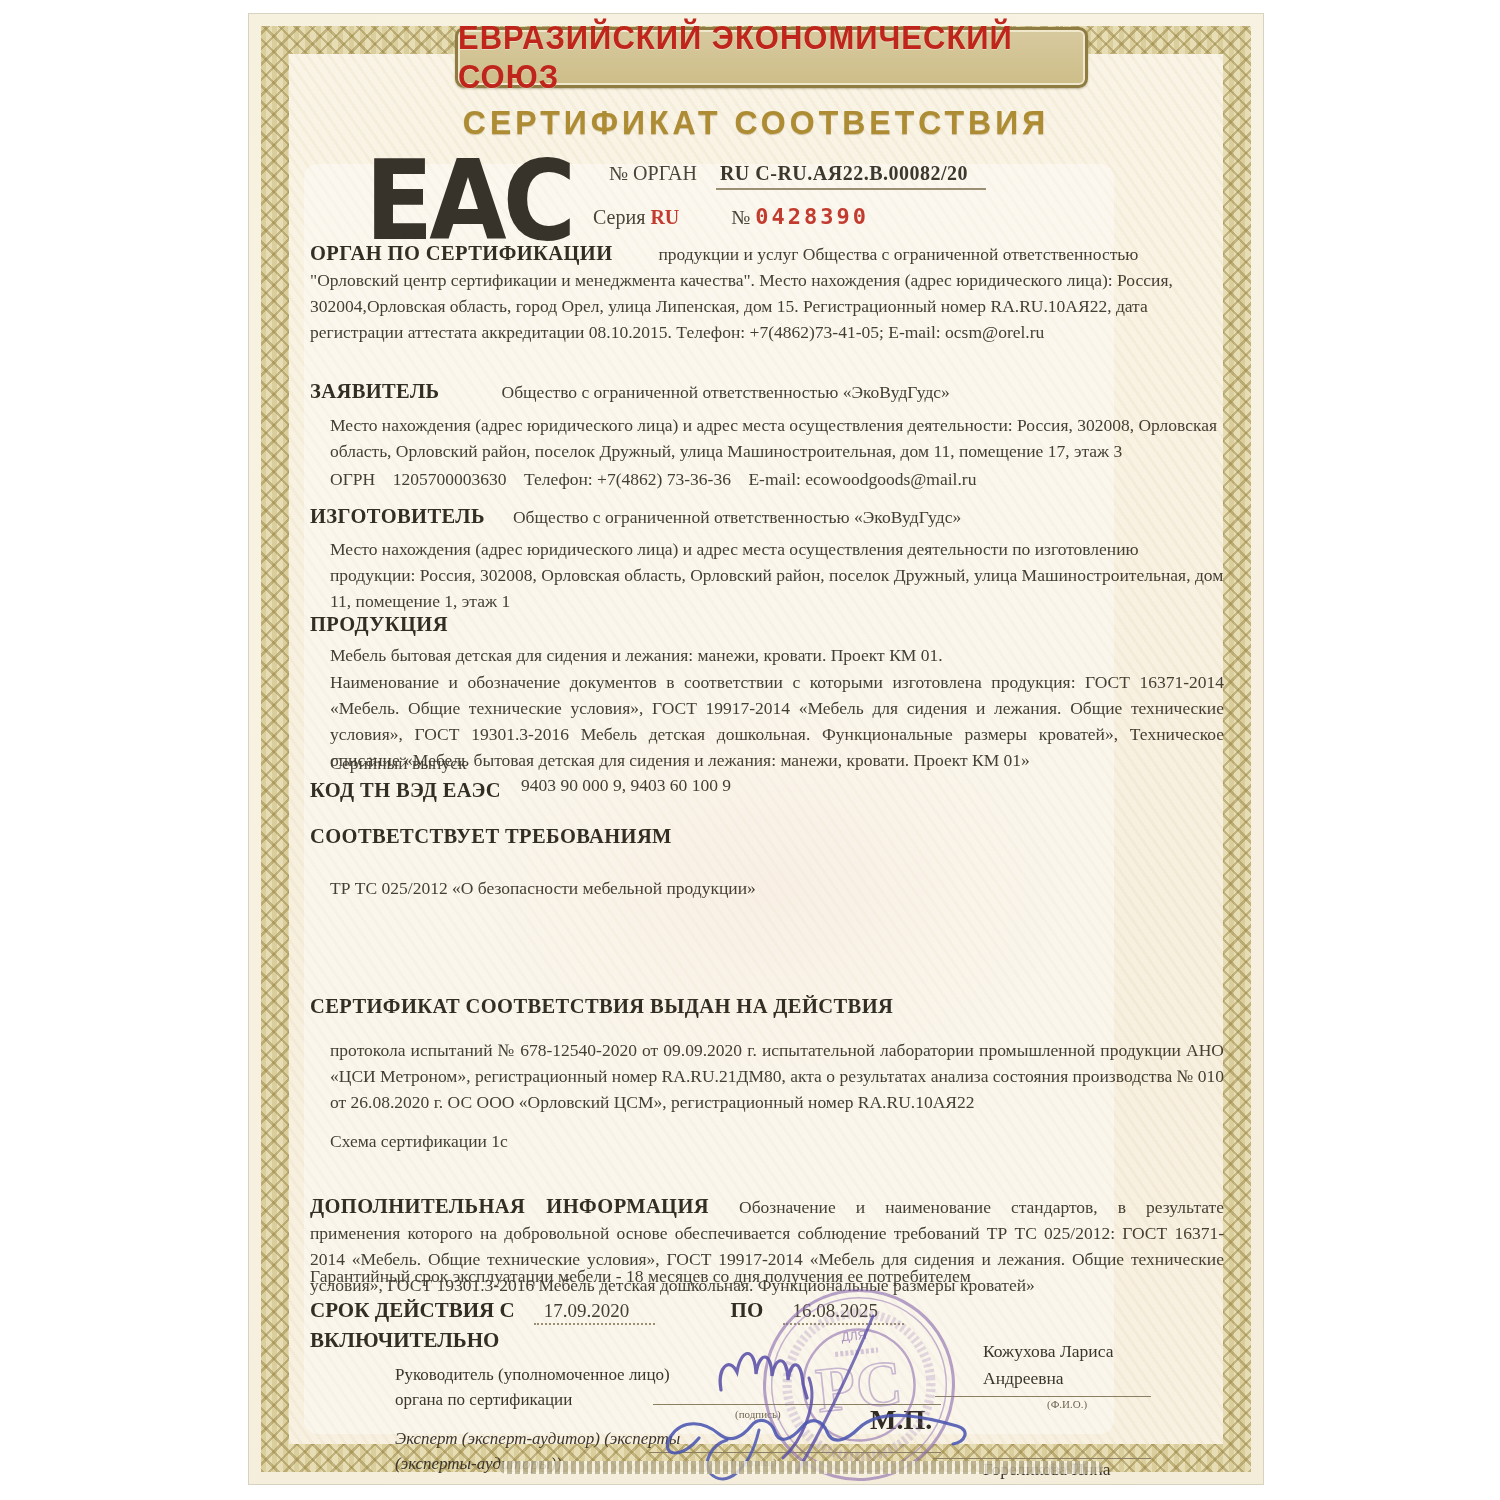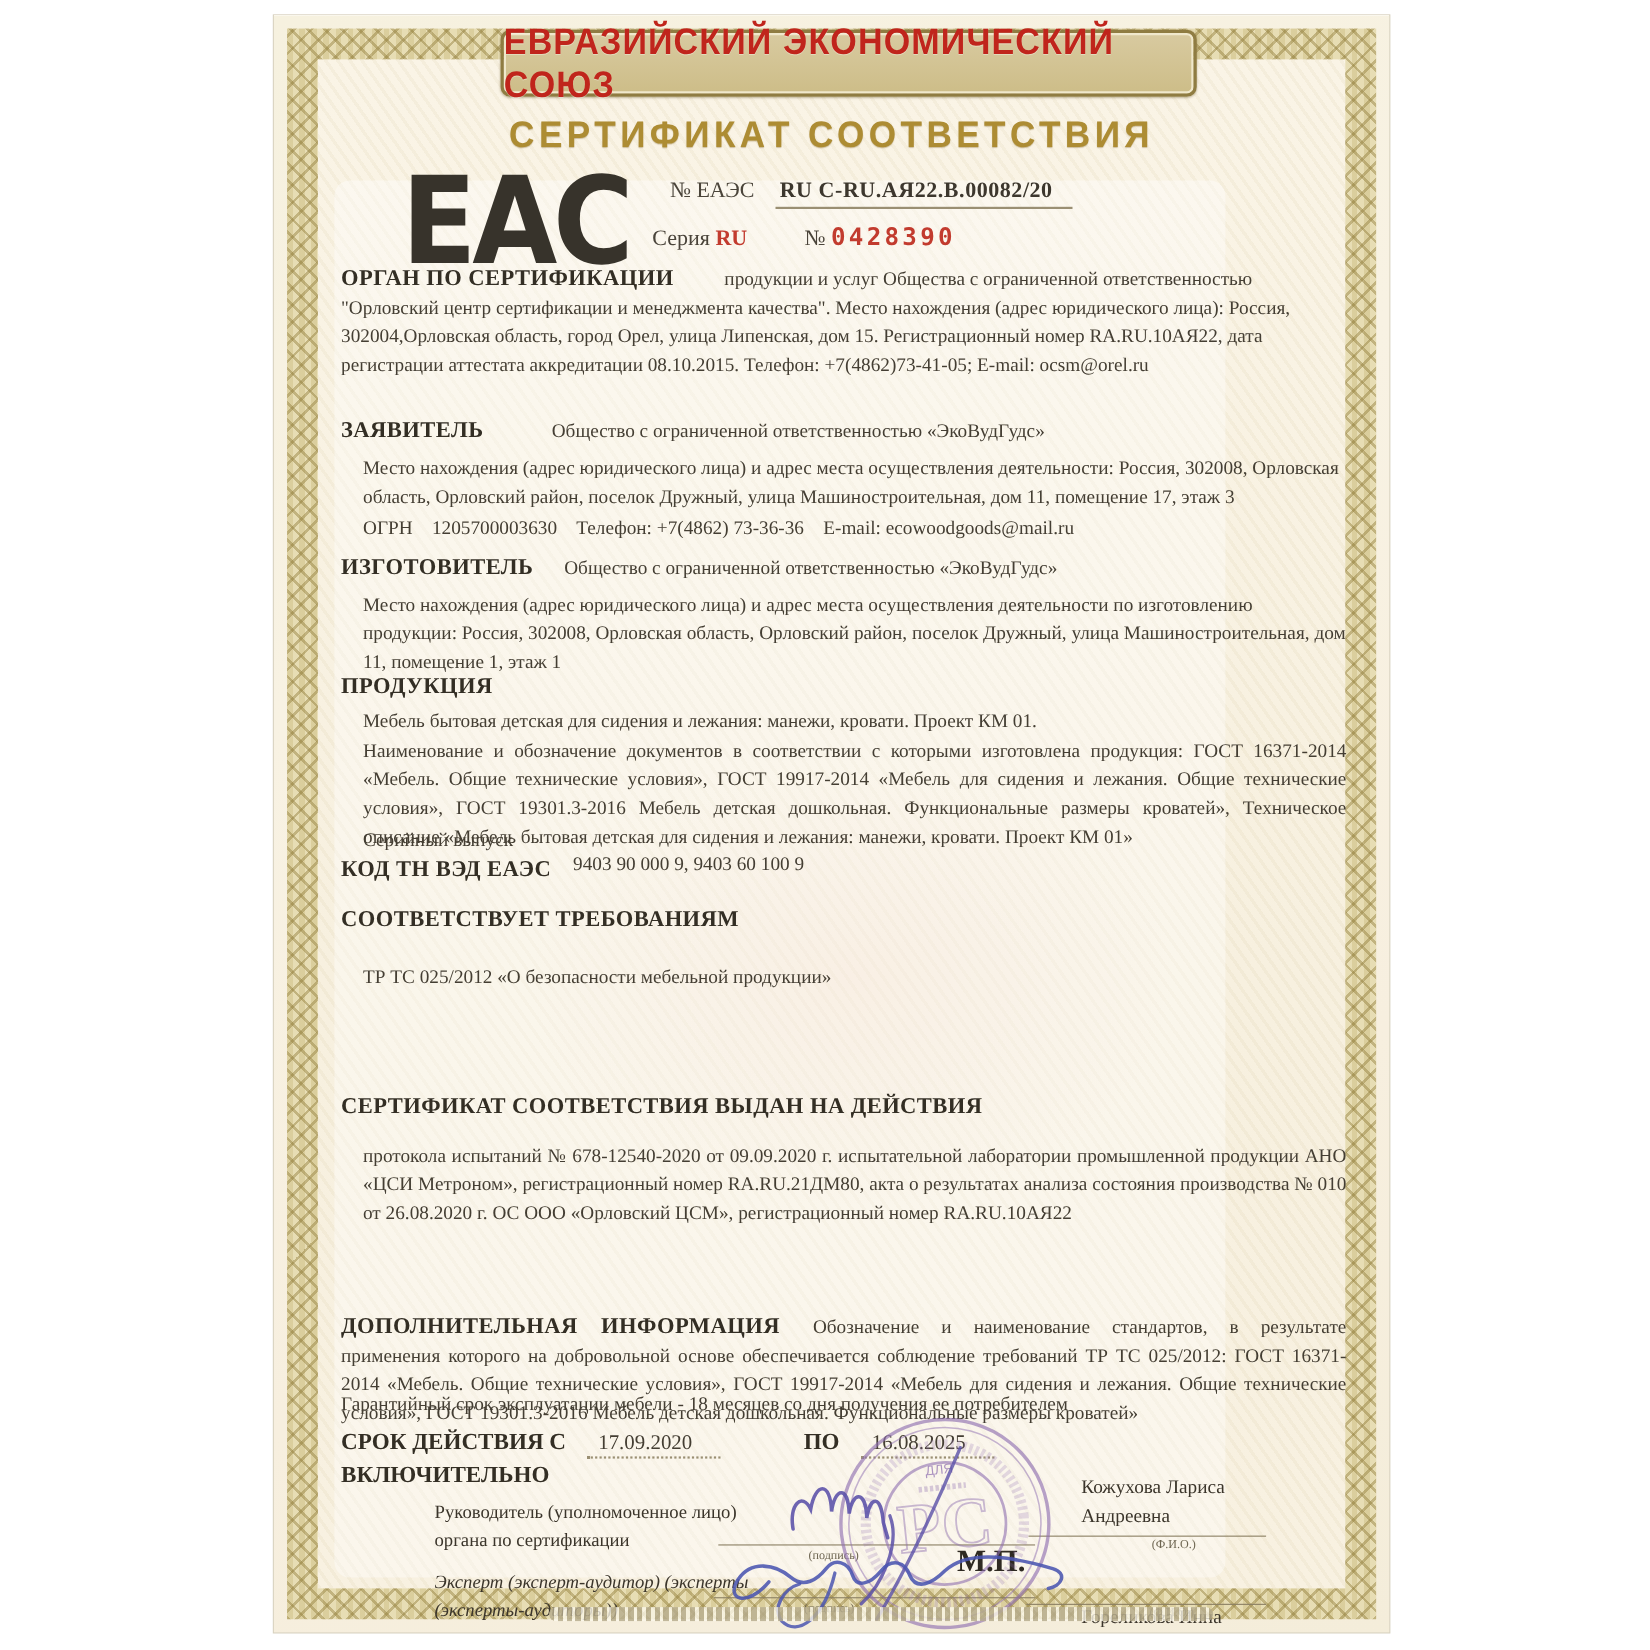--- a/index.html
+++ b/index.html
@@ -86,21 +86,21 @@
 
     <div class="banner">
       <span class="banner-text">ЕВРАЗИЙСКИЙ ЭКОНОМИЧЕСКИЙ СОЮЗ</span>
     </div>
 
     <div class="doc-title">СЕРТИФИКАТ СООТВЕТСТВИЯ</div>
 
     <div class="eac">ЕАС</div>
 
     <div class="numline">
-      <span class="lbl">№ ЕАЭС</span>
+      <span class="lbl">№ ОРГАН</span>
       <span class="val">RU C-RU.АЯ22.В.00082/20</span>
     </div>
 
     <div class="serline">
       <span>Серия</span>
       <span class="red">RU</span>
       <span class="gap"></span>
       <span>№</span>
       <span class="digits">0428390</span>
     </div>
@@ -126,20 +126,21 @@
     <div class="para indent" style="top:736px;">Серийный выпуск</div>
 
     <div class="sect-label" style="top:765px;">КОД ТН ВЭД ЕАЭС</div>
     <div class="para" style="left:272px;top:758px;width:500px;">9403 90 000 9, 9403 60 100 9</div>
 
     <div class="sect-label" style="top:811px;">СООТВЕТСТВУЕТ ТРЕБОВАНИЯМ</div>
     <div class="para indent" style="top:861px;">ТР ТС 025/2012 «О безопасности мебельной продукции»</div>
 
     <div class="sect-label" style="top:981px;">СЕРТИФИКАТ СООТВЕТСТВИЯ  ВЫДАН НА ДЕЙСТВИЯ</div>
     <div class="para indent just" style="top:1023px;">протокола испытаний  № 678-12540-2020 от 09.09.2020 г. испытательной лаборатории промышленной продукции АНО «ЦСИ Метроном», регистрационный номер RA.RU.21ДМ80, акта о результатах анализа состояния производства № 010 от 26.08.2020 г. ОС ООО «Орловский ЦСМ», регистрационный номер RA.RU.10АЯ22</div>
+    <div class="para indent" style="top:1114px;">Схема сертификации 1с</div>
 
     <div class="para just" style="top:1179px;">
       <span class="lbl-b" style="margin-right:30px;">ДОПОЛНИТЕЛЬНАЯ ИНФОРМАЦИЯ</span><span>Обозначение и наименование стандартов, в результате применения которого на добровольной основе обеспечивается соблюдение требований ТР ТС 025/2012: ГОСТ 16371-2014 «Мебель. Общие технические условия», ГОСТ 19917-2014 «Мебель для сидения и лежания. Общие технические условия», ГОСТ 19301.3-2016 Мебель детская дошкольная. Функциональные размеры кроватей»</span>
     </div>
     <div class="para" style="top:1249px;">Гарантийный срок эксплуатации мебели - 18 месяцев со дня получения ее потребителем</div>
 
     <div class="validity">
       <span>СРОК ДЕЙСТВИЯ С</span>
       <span class="date" style="margin-left:14px;">17.09.2020</span>
       <span class="po">ПО</span>

